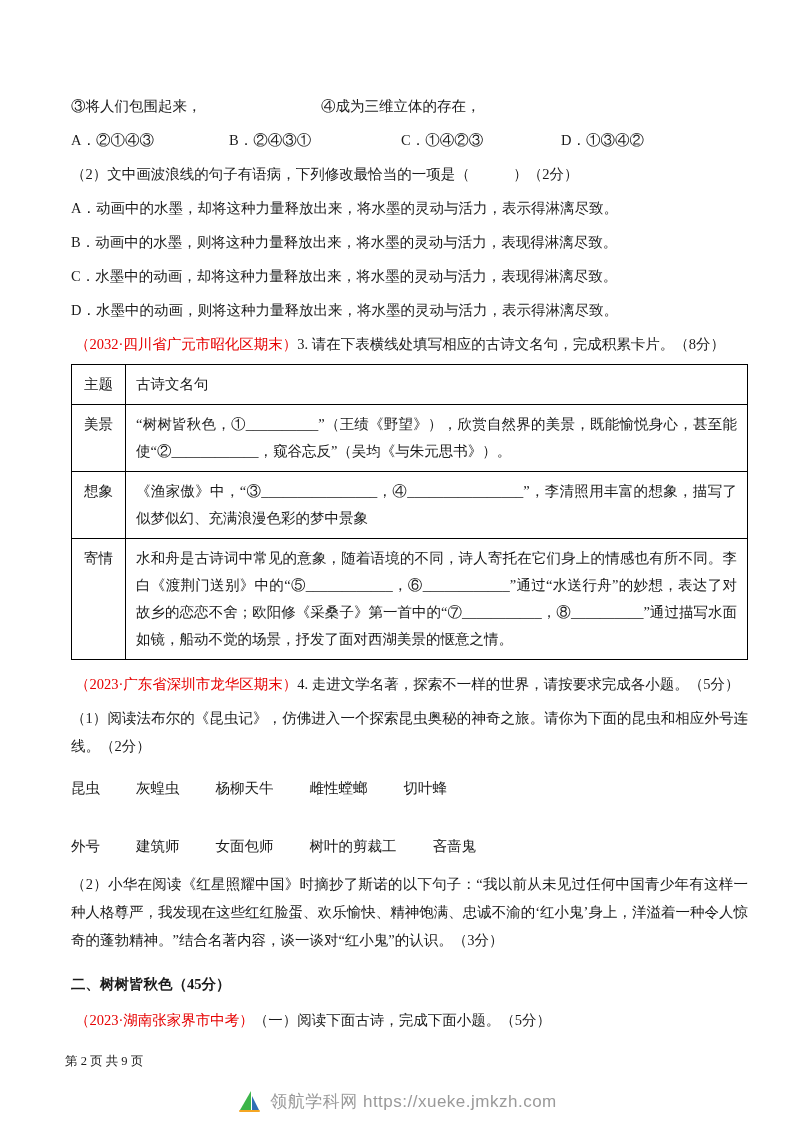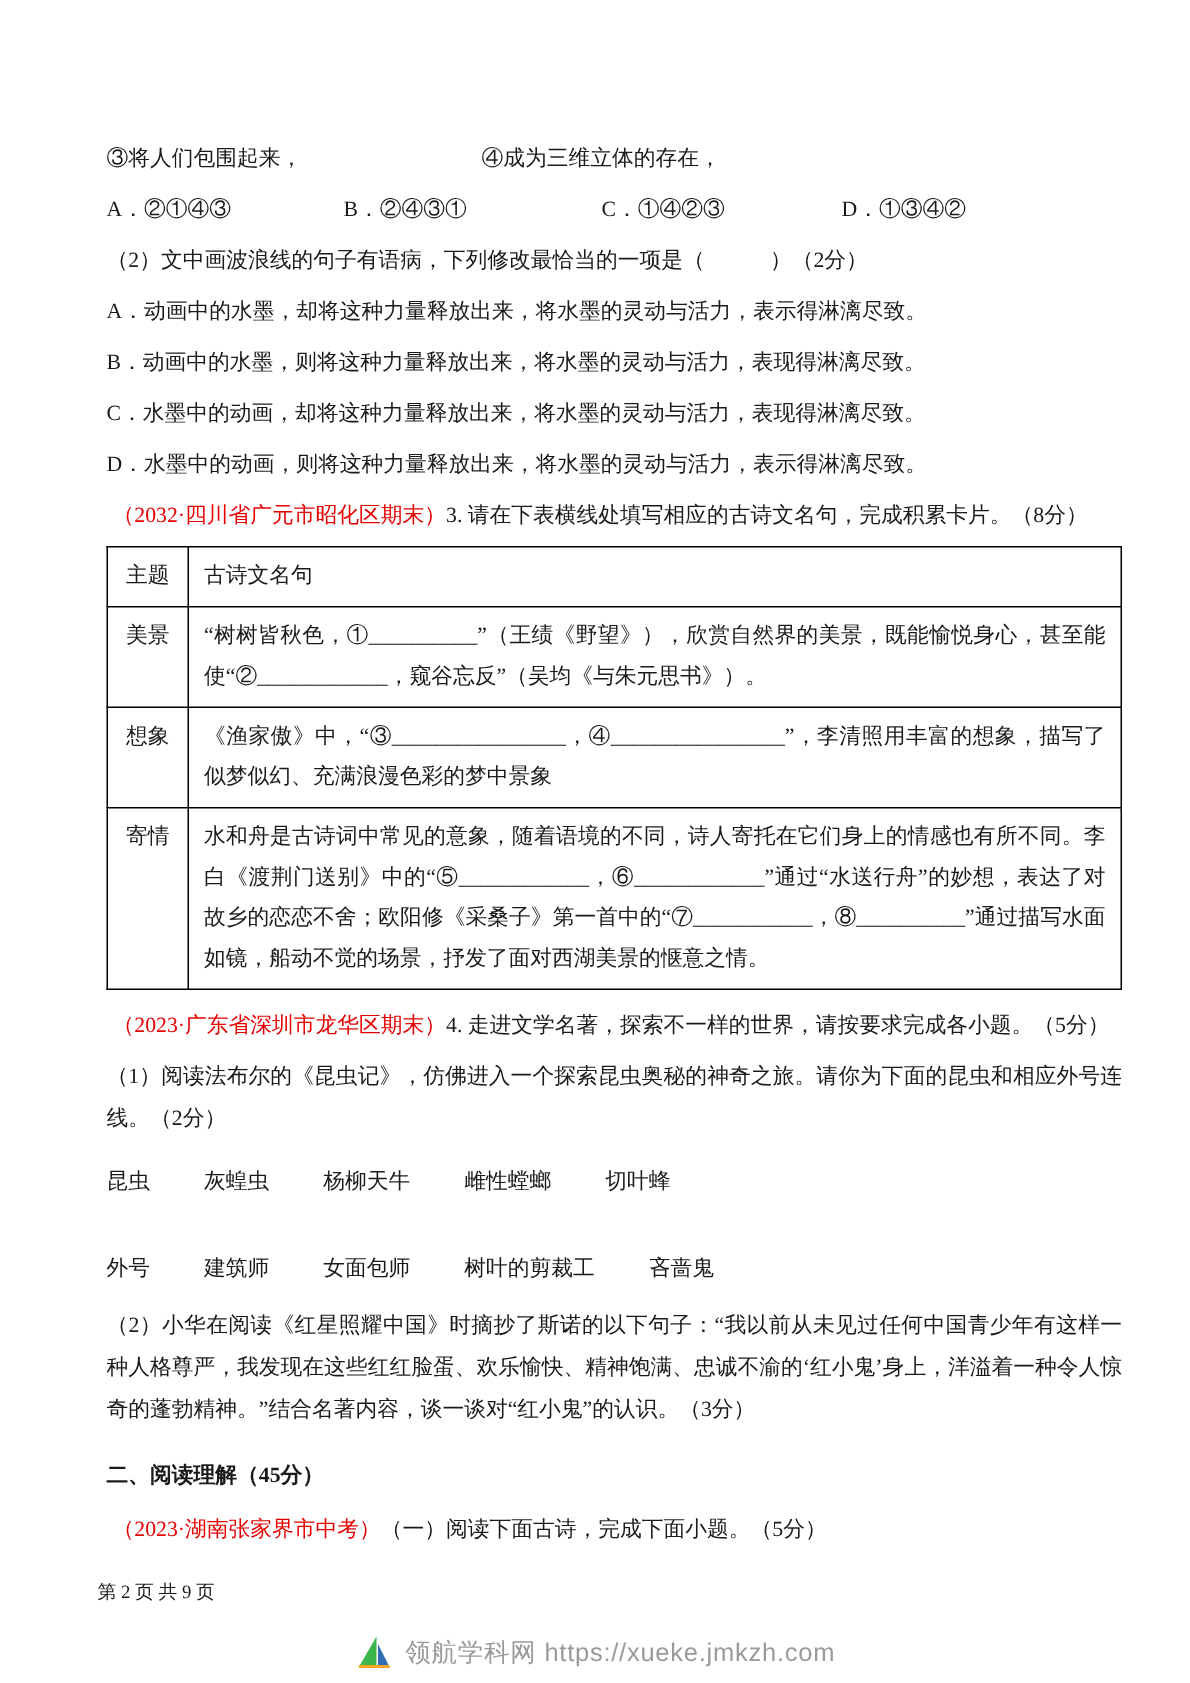--- a/index.html
+++ b/index.html
@@ -151,21 +151,21 @@
     <div class="para match-line nicknames-line">
       <span>外号</span>
       <span>建筑师</span>
       <span>女面包师</span>
       <span>树叶的剪裁工</span>
       <span>吝啬鬼</span>
     </div>
 
     <p class="para">（2）小华在阅读《红星照耀中国》时摘抄了斯诺的以下句子：“我以前从未见过任何中国青少年有这样一种人格尊严，我发现在这些红红脸蛋、欢乐愉快、精神饱满、忠诚不渝的‘红小鬼’身上，洋溢着一种令人惊奇的蓬勃精神。”结合名著内容，谈一谈对“红小鬼”的认识。（3分）</p>
 
-    <p class="para section-title">二、阅读理解（45分）</p>
+    <p class="para section-title">二、树树皆秋色（45分）</p>
 
     <p class="para"><span class="red">（2023·湖南张家界市中考）</span><span>（一）阅读下面古诗，完成下面小题。（5分）</span></p>
 
   </div>
 
   <div class="footer">第 2 页 共 9 页</div>
 
   <div class="watermark">
     <span class="logo">
       <svg viewBox="0 0 26 26" width="26" height="26" aria-hidden="true">

